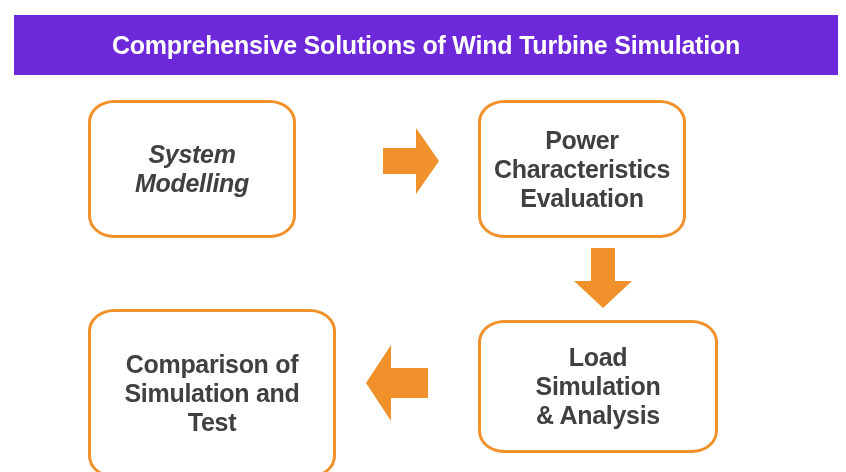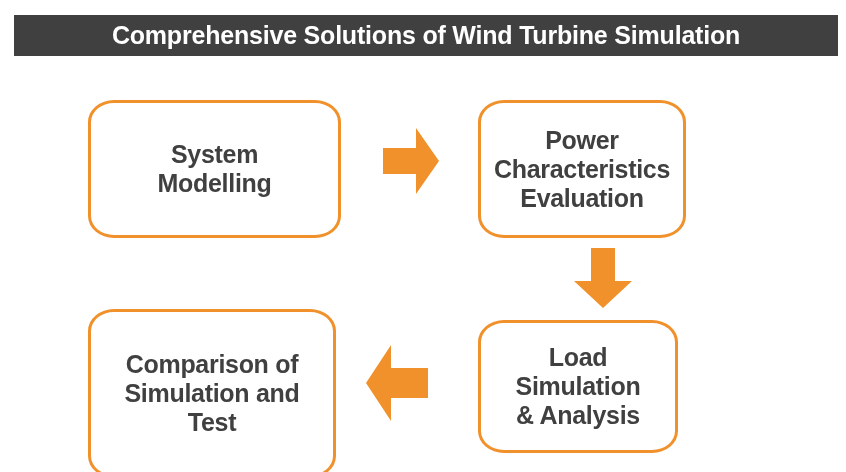--- a/index.html
+++ b/index.html
@@ -15,22 +15,22 @@
     font-family: "Liberation Sans", sans-serif;
     -webkit-font-smoothing: antialiased;
   }
 
   
   #title-banner {
     position: absolute;
     left: 14px;
     top: 15px;
     width: 824px;
-    height: 41px;
-    background: #404040;
+    height: 60px;
+    background: #6d28d9;
     display: flex;
     align-items: center;
     justify-content: center;
     box-sizing: border-box;
   }
   #title-text {
     color: #ffffff;
     font-size: 25px;
     font-weight: bold;
     letter-spacing: -0.2px;
@@ -54,24 +54,24 @@
   .proc-box .box-label {
     color: #404040;
     font-size: 25px;
     font-weight: bold;
     line-height: 1.16;
     letter-spacing: -0.3px;
     padding: 0 6px;
     white-space: pre-line;
   }
 
-  #box-system-modelling     { left: 88px;  top: 100px; width: 253px; height: 138px; }
+  #box-system-modelling     { left: 88px;  top: 100px; width: 208px; height: 138px; font-style: italic; }
   #box-power-characteristics{ left: 478px; top: 100px; width: 208px; height: 138px; }
   #box-comparison           { left: 88px;  top: 309px; width: 248px; height: 169px; }
-  #box-load-simulation      { left: 478px; top: 320px; width: 200px; height: 133px; }
+  #box-load-simulation      { left: 478px; top: 320px; width: 240px; height: 133px; }
 
   
   .arrow {
     position: absolute;
     display: block;
   }
   #arrow-right { left: 383px; top: 128px; width: 56px;  height: 66px; }
   #arrow-down  { left: 574px; top: 248px; width: 58px;  height: 60px; }
   #arrow-left  { left: 366px; top: 345px; width: 62px;  height: 76px; }
 </style>

